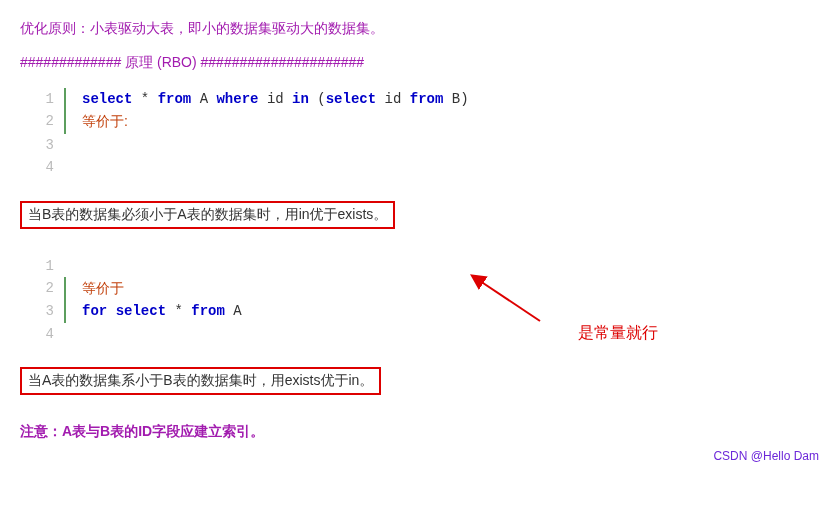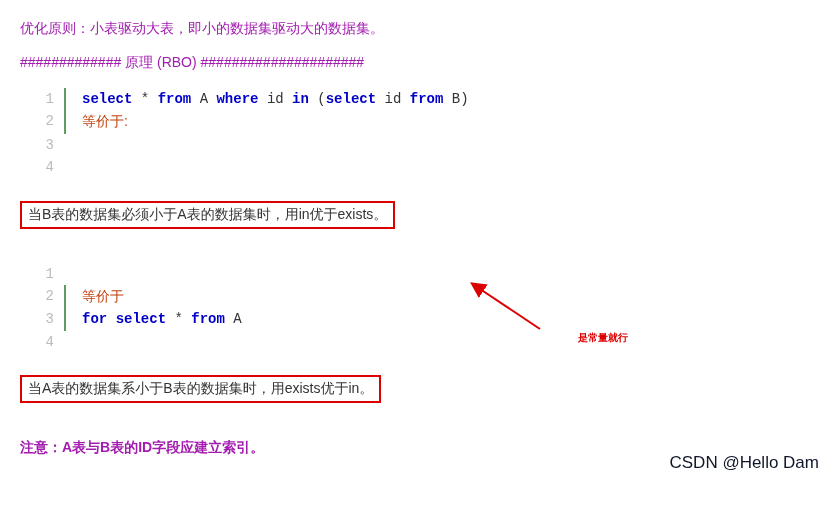--- a/index.html
+++ b/index.html
@@ -43,40 +43,39 @@
       font-weight: bold;
     }
     .equiv {
       color: #c2410c;
       font-family: "Microsoft YaHei", Arial, sans-serif;
     }
     .red-box {
       border: 2px solid #d00;
       padding: 3px 6px;
       display: inline-block;
-      margin-bottom: 24px;
+      margin-bottom: 16px;
       margin-top: 4px;
     }
     .red-annot {
       position: absolute;
       color: #d00;
-      font-size: 10px;
+      font-size: 16px;
       font-family: "Microsoft YaHei", Arial, sans-serif;
-      font-weight: bold;
     }
     .arrow-wrap {
       position: absolute;
       pointer-events: none;
     }
     .watermark {
       position: absolute;
-      bottom: 20px;
+      bottom: 14px;
       right: 8px;
-      color: #0f172a;
-      font-size: 17px;
+      color: #6d28d9;
+      font-size: 12px;
     }
   </style>
 </head>
 <body>
 
 
 
 <div class="text-line">优化原则：小表驱动大表，即小的数据集驱动大的数据集。</div>
 
 <div class="text-line">############# 原理 (RBO) #####################</div>

